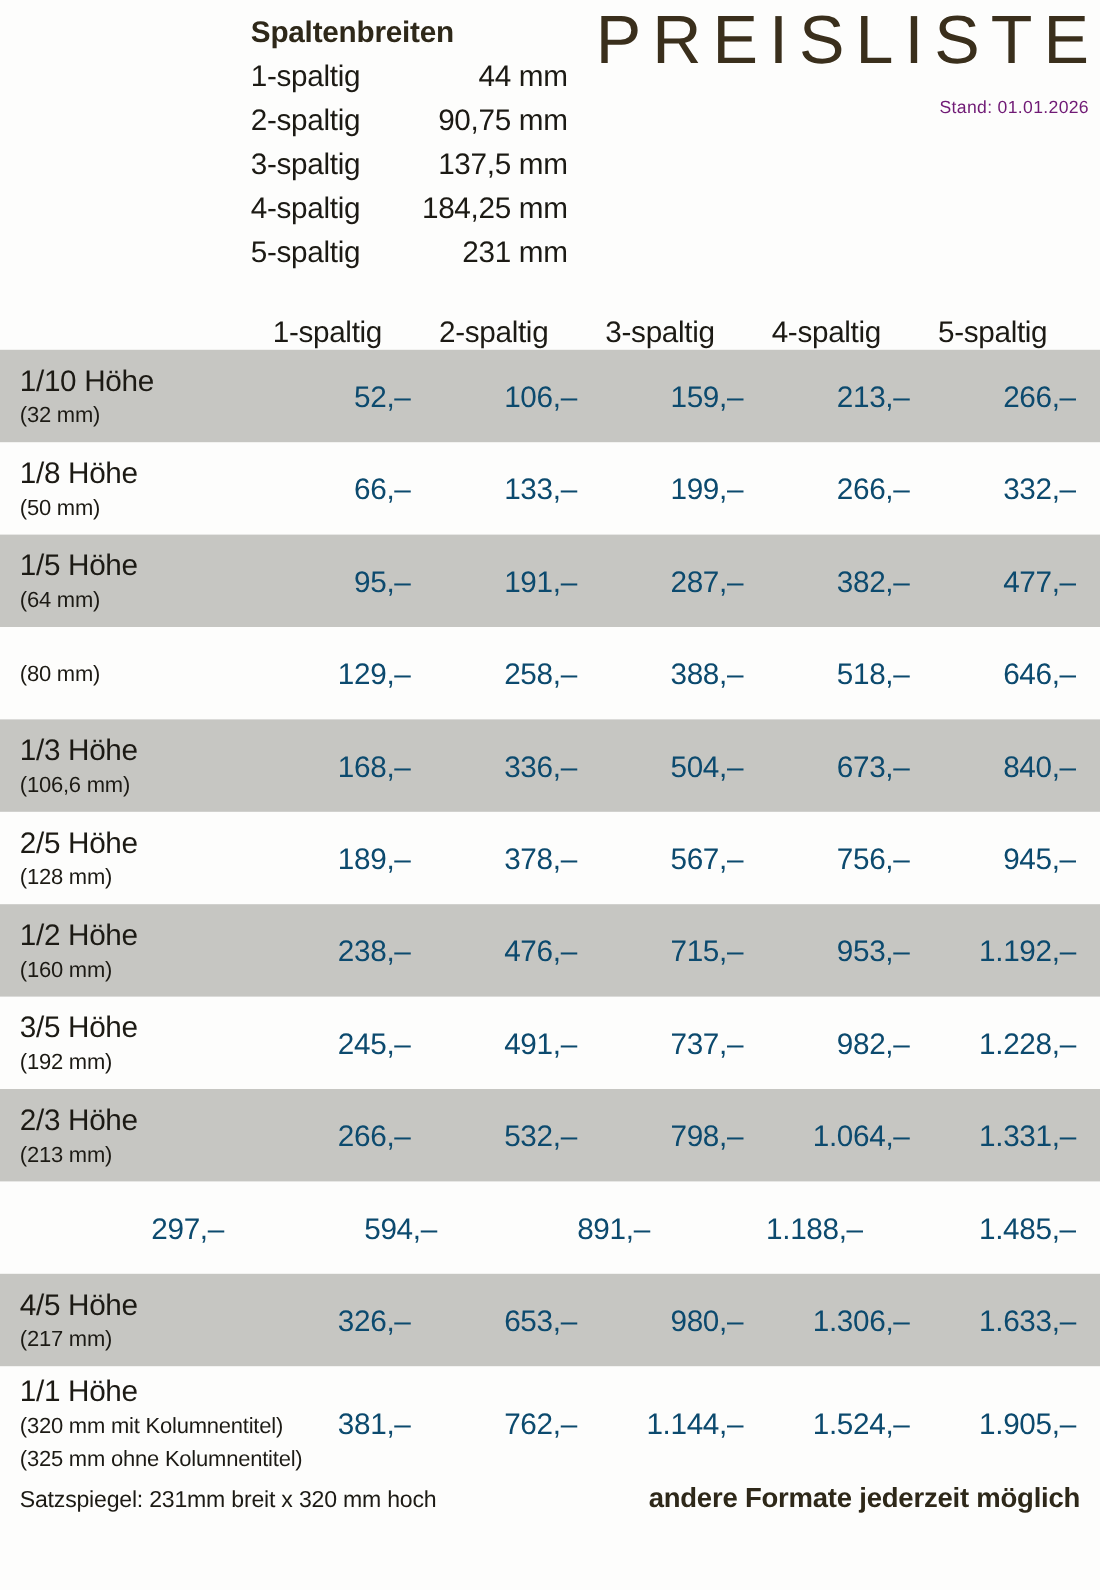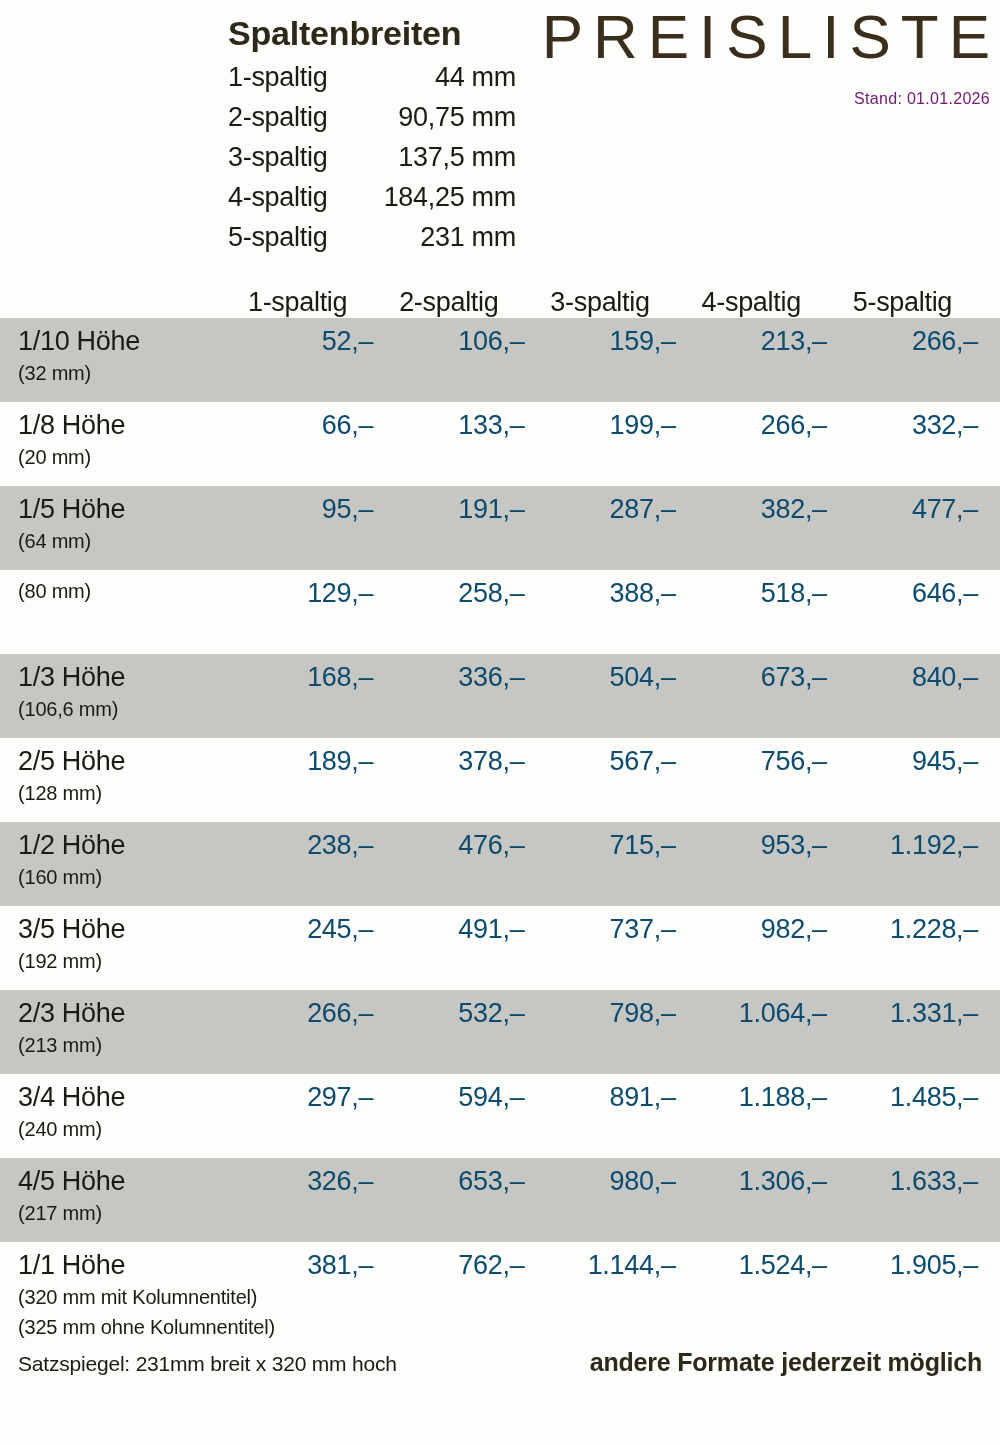--- a/index.html
+++ b/index.html
@@ -21,21 +21,21 @@
   }
 
   
   .widths {
     position: absolute;
     left: 228px;
     top: 14px;
     width: 288px;
   }
   .widths-title {
-    font-size: 34px;
+    font-size: 27px;
     font-weight: bold;
     color: #2e2819;
     letter-spacing: -0.2px;
     margin-bottom: 4px;
   }
   .widths-row {
     display: flex;
     justify-content: space-between;
     align-items: baseline;
     font-size: 27px;
@@ -88,21 +88,21 @@
     flex: 1 1 0;
     text-align: center;
     font-size: 27px;
     color: #1c1a14;
     letter-spacing: -0.3px;
     white-space: nowrap;
   }
 
   .row {
     display: flex;
-    align-items: flex-start;
+    align-items: center;
     padding: 6px 22px 4px 10px;
     min-height: 84px;
   }
   .row.shaded { background: #c6c6c2; }
 
   .row-label {
     width: 212px;
     flex: none;
     padding-left: 8px;
   }
@@ -208,21 +208,21 @@
         </div>
         <div class="cell">52,–</div>
         <div class="cell">106,–</div>
         <div class="cell">159,–</div>
         <div class="cell">213,–</div>
         <div class="cell">266,–</div>
       </div>
       <div class="row">
         <div class="row-label">
           <div class="rl-main">1/8 Höhe</div>
-          <div class="rl-sub">(20 mm)</div>
+          <div class="rl-sub">(50 mm)</div>
         </div>
         <div class="cell">66,–</div>
         <div class="cell">133,–</div>
         <div class="cell">199,–</div>
         <div class="cell">266,–</div>
         <div class="cell">332,–</div>
       </div>
       <div class="row shaded">
         <div class="row-label">
           <div class="rl-main">1/5 Höhe</div>
@@ -293,24 +293,20 @@
           <div class="rl-main">2/3 Höhe</div>
           <div class="rl-sub">(213 mm)</div>
         </div>
         <div class="cell">266,–</div>
         <div class="cell">532,–</div>
         <div class="cell">798,–</div>
         <div class="cell">1.064,–</div>
         <div class="cell">1.331,–</div>
       </div>
       <div class="row">
-        <div class="row-label">
-          <div class="rl-main">3/4 Höhe</div>
-          <div class="rl-sub">(240 mm)</div>
-        </div>
         <div class="cell">297,–</div>
         <div class="cell">594,–</div>
         <div class="cell">891,–</div>
         <div class="cell">1.188,–</div>
         <div class="cell">1.485,–</div>
       </div>
       <div class="row shaded">
         <div class="row-label">
           <div class="rl-main">4/5 Höhe</div>
           <div class="rl-sub">(217 mm)</div>

